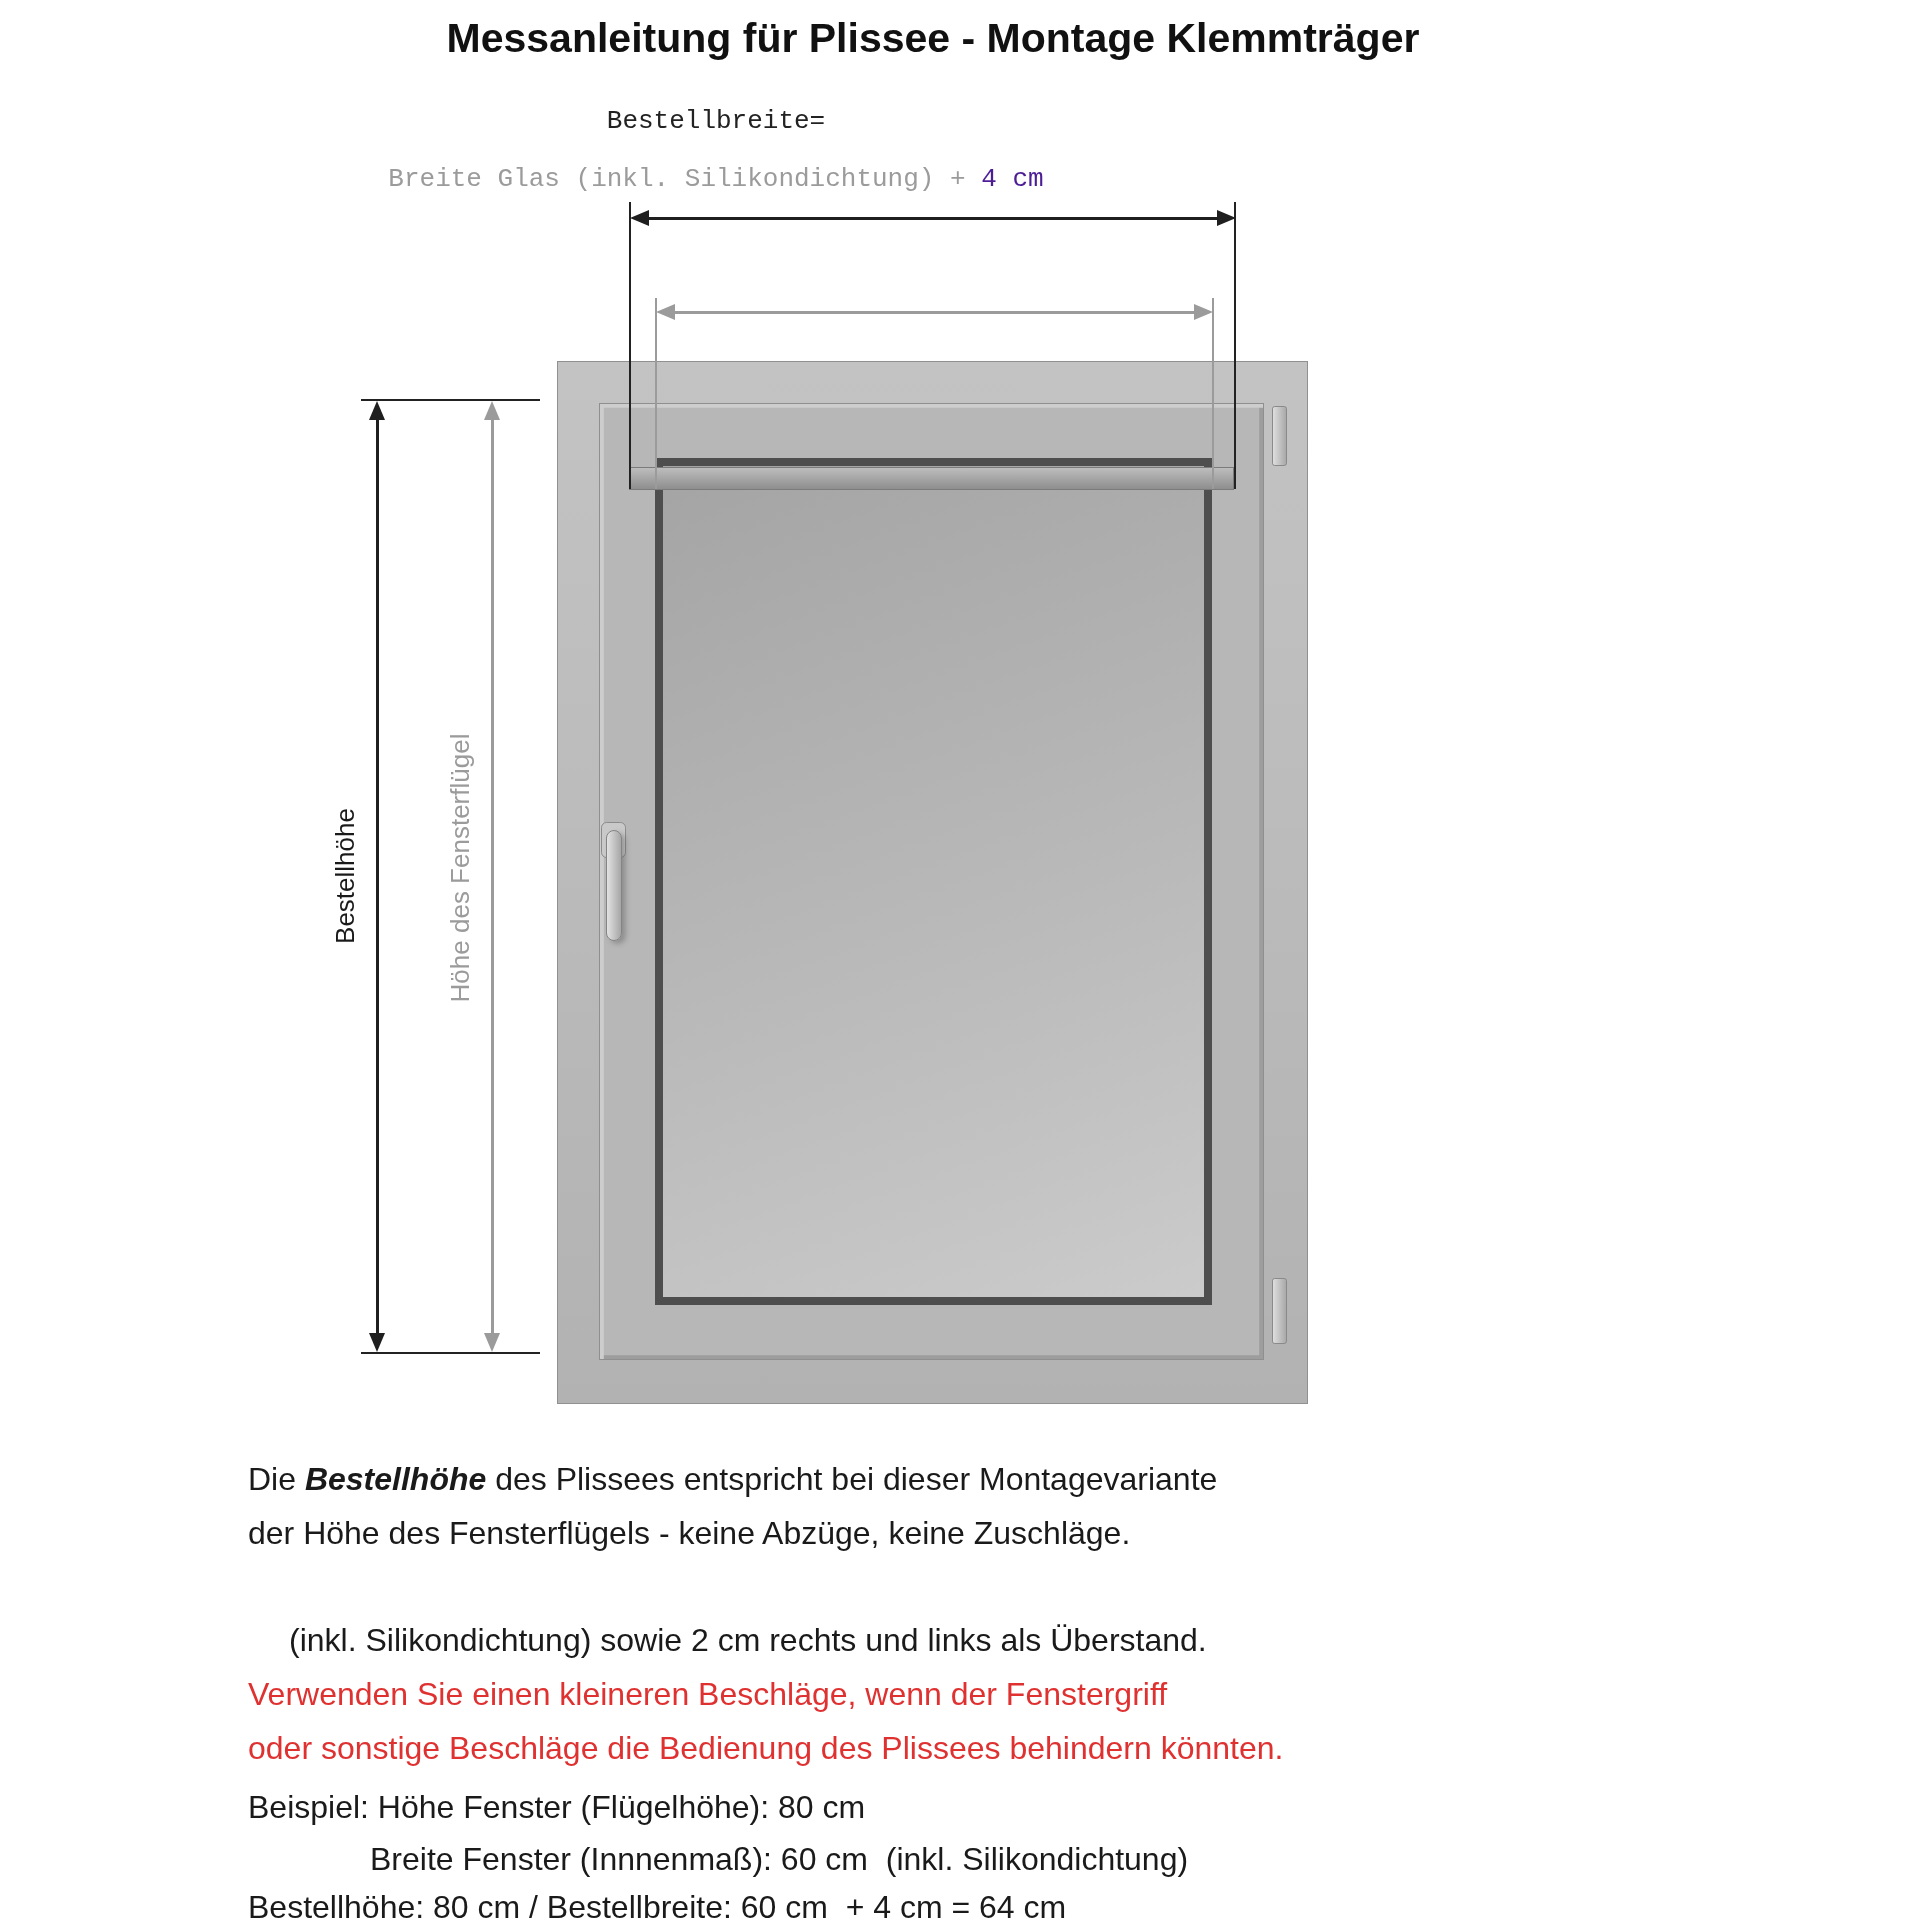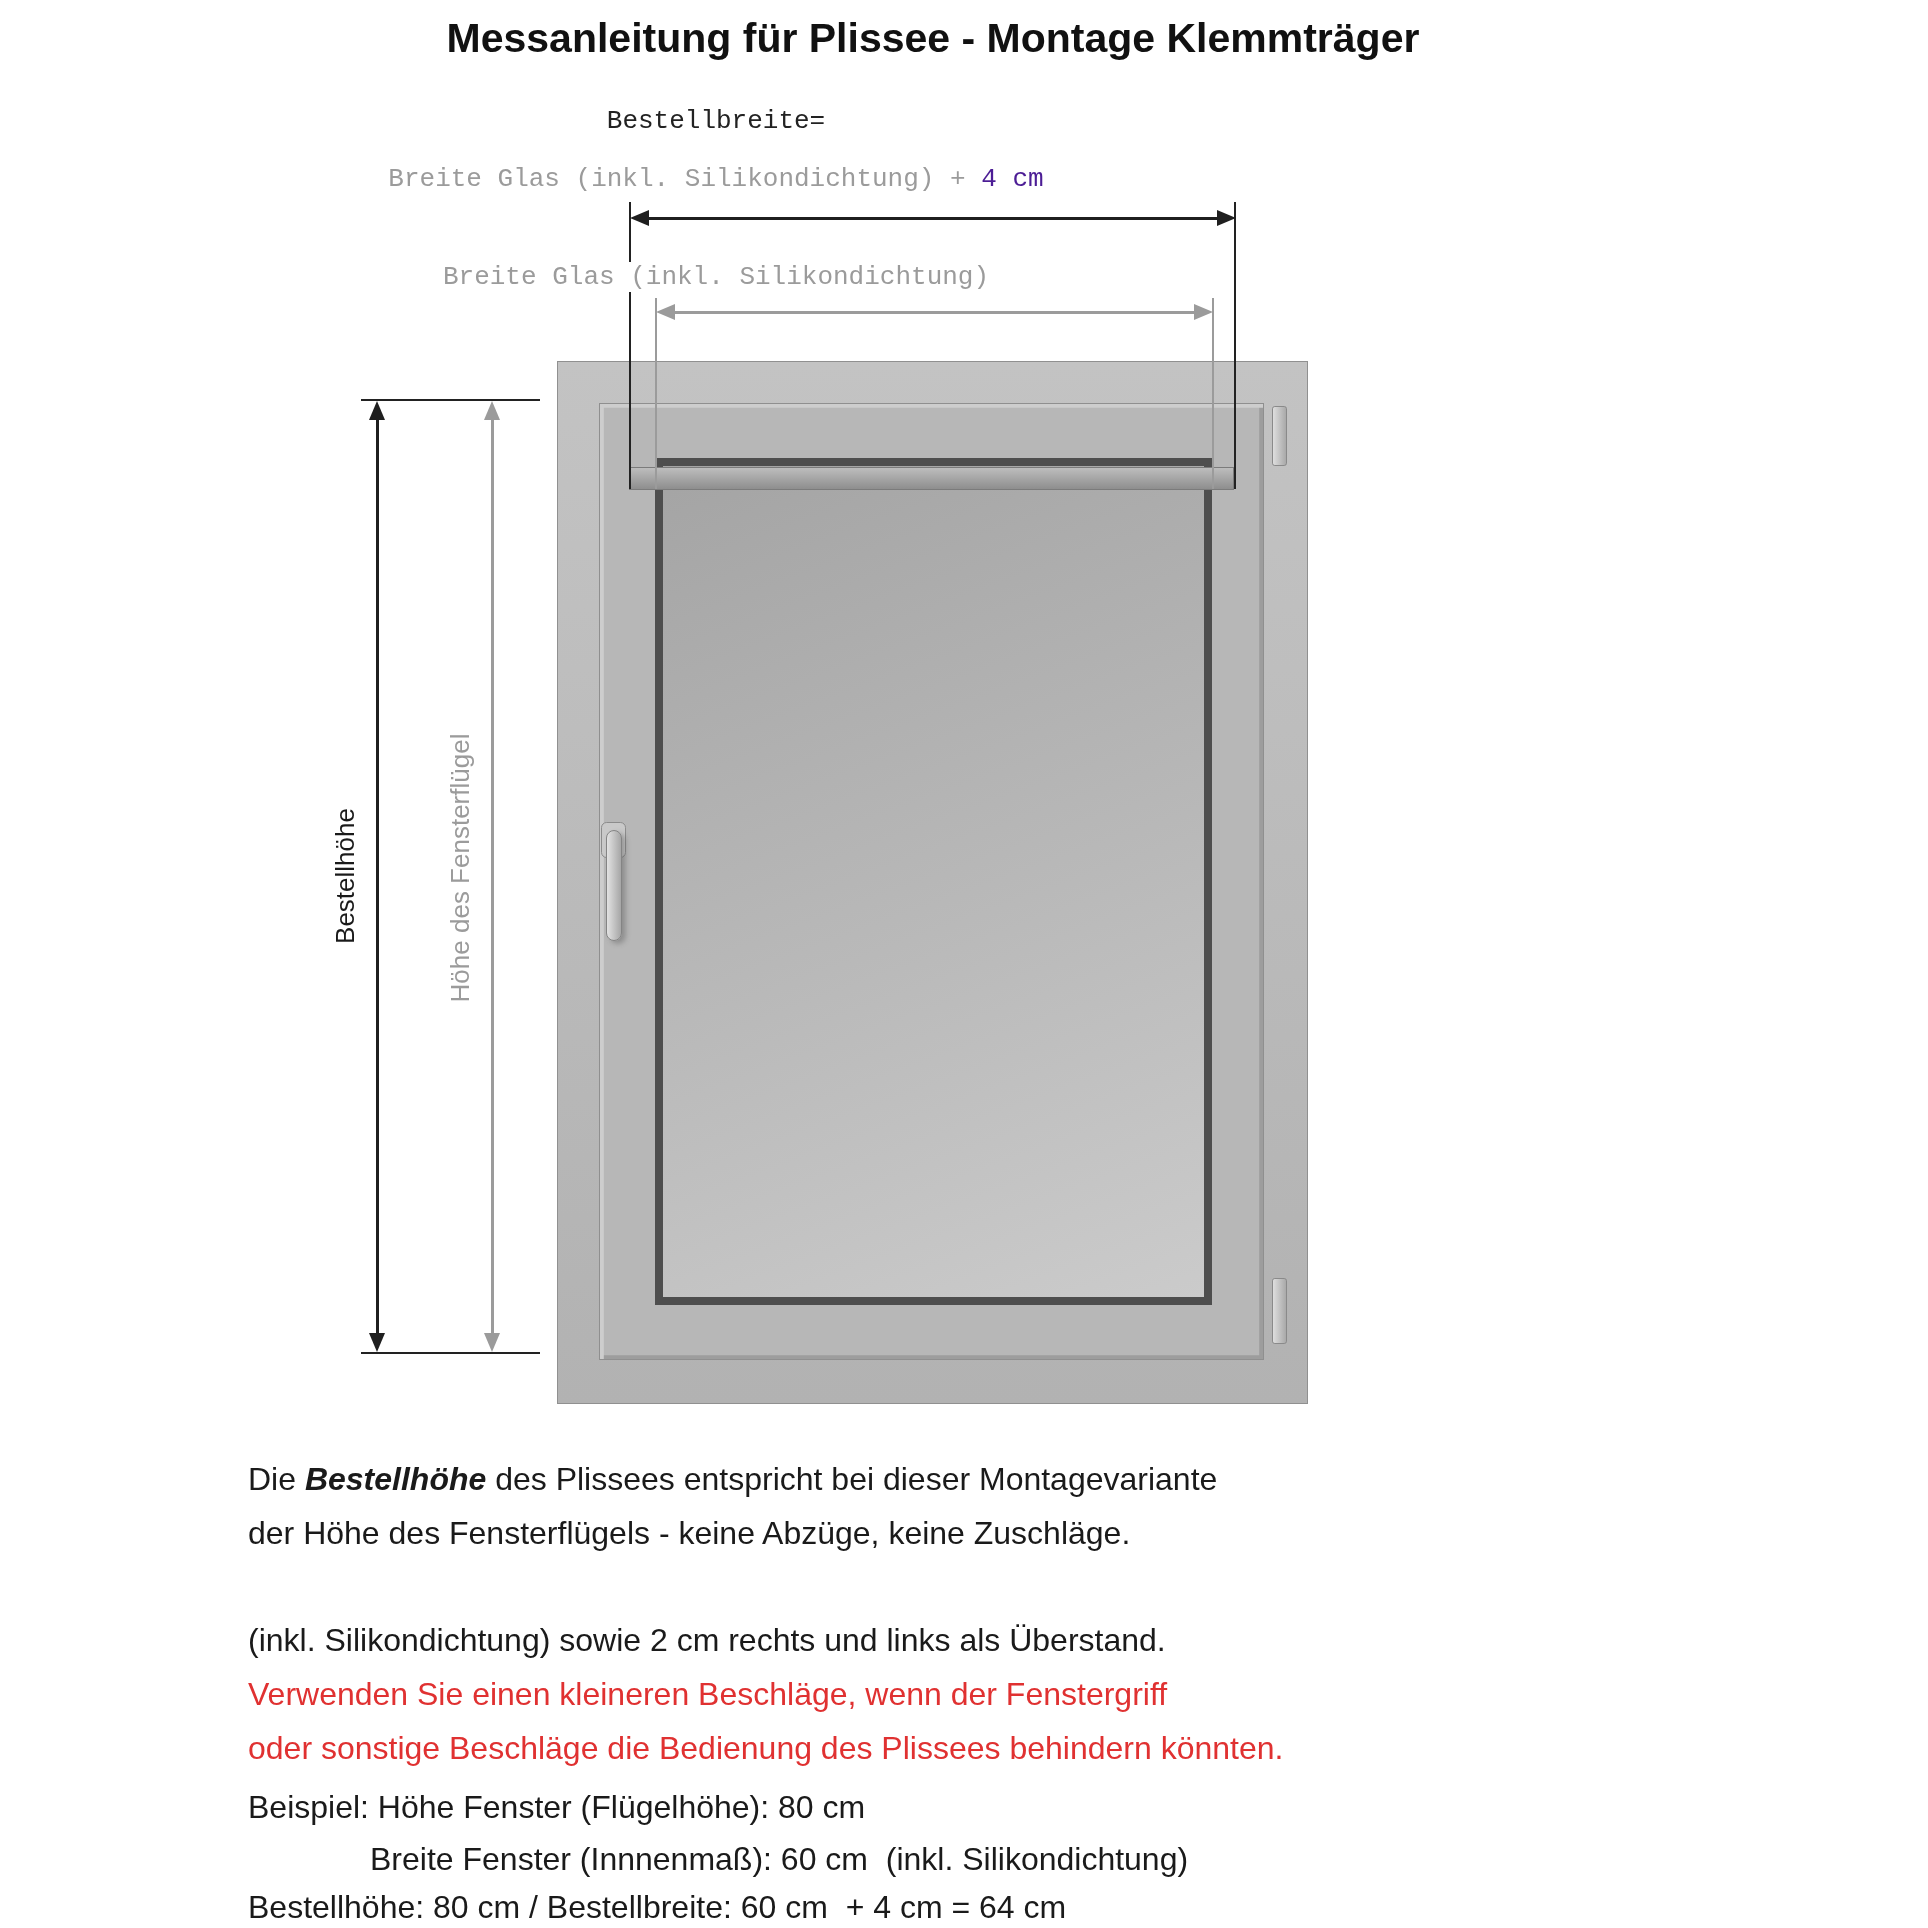--- a/index.html
+++ b/index.html
@@ -112,29 +112,26 @@
     <div class="ah-u"></div>
     <div class="ah-d"></div>
   </div>
 
   <div class="lbl" style="top:104px;color:#222;">
     <span class="mask">Bestellbreite=</span>
   </div>
   <div class="lbl" style="top:162px;">
     <span class="mask"><span class="gray">Breite Glas (inkl. Silikondichtung) + </span><span class="red">4 cm</span></span>
   </div>
-  <div class="lbl" style="top:260px;">
-    <span class="mask gray">Breite Glas (inkl. Silikondichtung)</span>
-  </div>
   <div class="rot" style="left:345px;top:876px;color:#1a1a1a;">Bestellhöhe</div>
   <div class="rot gray" style="left:460px;top:868px;">Höhe des Fensterflügel</div>
 
   <div class="tline" style="top:1461px;"><span>Die </span><span class="em">Bestellhöhe</span><span> des Plissees entspricht bei dieser Montagevariante</span></div>
   <div class="tline" style="top:1515px;">der Höhe des Fensterflügels - keine Abzüge, keine Zuschläge.</div>
-  <div class="tline" style="top:1622px;">(inkl. Silikondichtung) sowie 2 cm rechts und links als Überstand.</div>
+  <div class="tline" style="top:1622px;margin-left:41px;">(inkl. Silikondichtung) sowie 2 cm rechts und links als Überstand.</div>
   <div class="tline red" style="top:1676px;">Verwenden Sie einen kleineren Beschläge, wenn der Fenstergriff</div>
   <div class="tline red" style="top:1730px;">oder sonstige Beschläge die Bedienung des Plissees behindern könnten.</div>
 
   <div class="tline" style="top:1789px;">Beispiel: Höhe Fenster (Flügelhöhe): 80 cm</div>
   <div class="tline indent" style="top:1841px;">Breite Fenster (Innnenmaß): 60 cm  (inkl. Silikondichtung)</div>
   <div class="tline" style="top:1889px;">Bestellhöhe: 80 cm / Bestellbreite: 60 cm  + 4 cm = 64 cm</div>
 
 </div>
 
 

